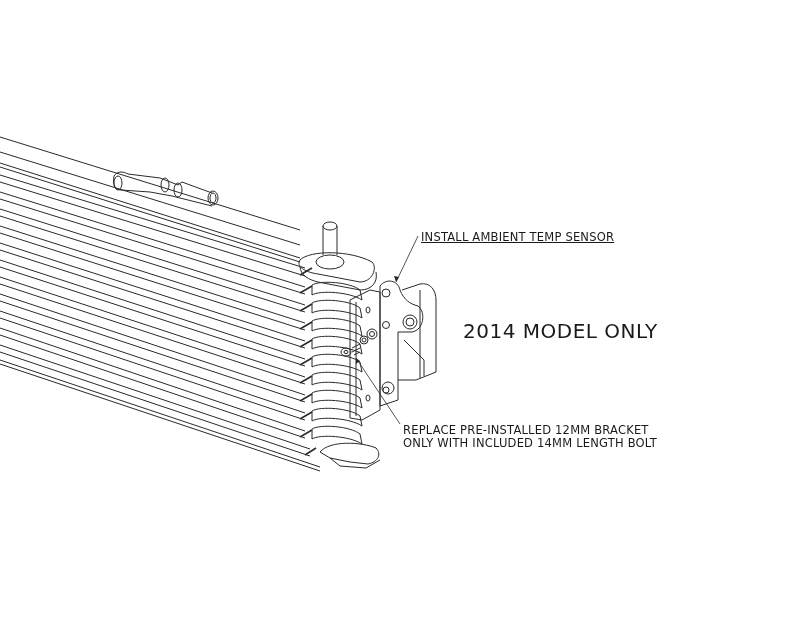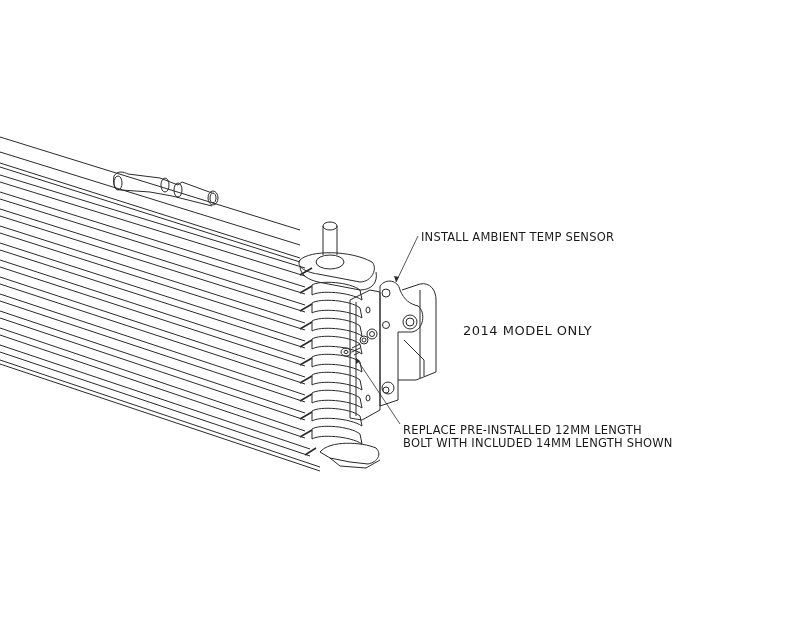--- a/index.html
+++ b/index.html
@@ -7,22 +7,22 @@
     #drawing { position: absolute; left: 0; top: 0; width: 800px; height: 619px; }
     .label {
       position: absolute;
       font-family: "DejaVu Sans", sans-serif;
       color: #1a1a1a;
       letter-spacing: 0.2px;
       white-space: nowrap;
       line-height: 13px;
     }
     .note { font-size: 11.5px; }
-    .title-note { font-size: 13px; line-height: 18px; letter-spacing: 0.5px; }
-    #note-bracket { left: 421px; top: 231px; }
+    .title-note { font-size: 20px; line-height: 18px; letter-spacing: 0.5px; }
+    #note-bracket { left: 421px; top: 231px; text-decoration: underline; }
     #note-model { left: 463px; top: 322px; }
     #note-bolt { left: 403px; top: 424px; }
     svg line, svg path, svg polyline, svg ellipse, svg circle, svg rect { vector-effect: non-scaling-stroke; }
   </style>
 </head>
 <body>
 
 <svg id="drawing" viewBox="0 0 800 619" xmlns="http://www.w3.org/2000/svg">
   <g fill="none" stroke="#2a2a2a" stroke-width="1">
 
@@ -153,15 +153,15 @@
   </g>
 </svg>
 
 <div id="note-bracket" class="label note">
   <div>INSTALL AMBIENT TEMP SENSOR</div>
 </div>
 
 <div id="note-model" class="label title-note">2014 MODEL ONLY</div>
 
 <div id="note-bolt" class="label note">
-  <div>REPLACE PRE-INSTALLED 12MM LENGTH</div>
-  <div>BOLT WITH INCLUDED 14MM LENGTH SHOWN</div>
+  <div>REPLACE PRE-INSTALLED 12MM BRACKET</div>
+  <div>ONLY WITH INCLUDED 14MM LENGTH BOLT</div>
 </div>
 
 </body></html>

